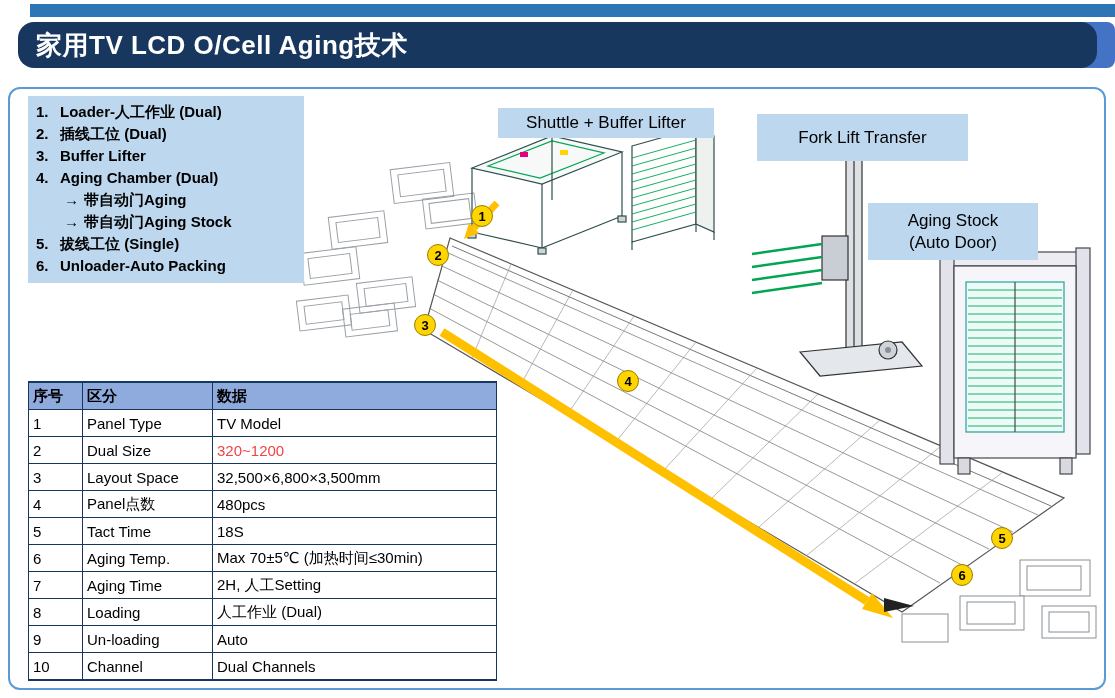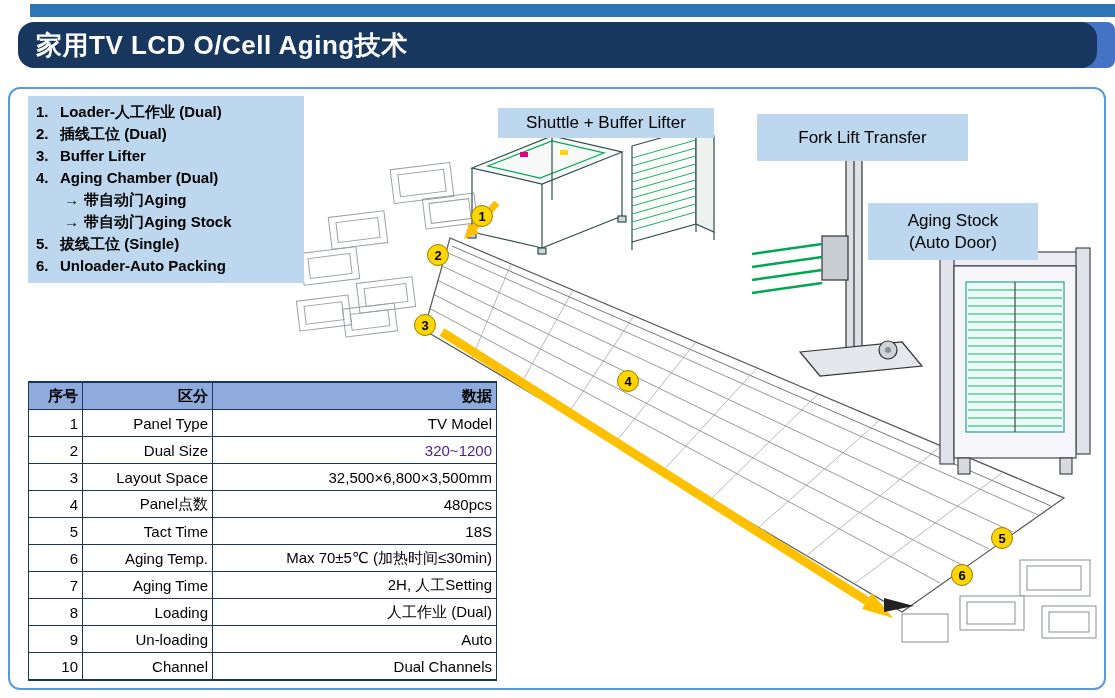--- a/index.html
+++ b/index.html
@@ -37,24 +37,24 @@
 
   
   .callout{position:absolute;width:22px;height:22px;border-radius:50%;background:#FFD500;border:1px solid #9a7d00;
            box-sizing:border-box;display:flex;align-items:center;justify-content:center;
            font-size:13px;font-weight:bold;color:#000;}
 
   
   .spec{position:absolute;left:28px;top:381px;width:468px;border-collapse:collapse;table-layout:fixed;
         font-size:15px;background:#fff;}
   .spec col.c1{width:54px;} .spec col.c2{width:130px;} .spec col.c3{width:284px;}
-  .spec th,.spec td{border:1px solid #17375E;text-align:right;padding:2px 4px;height:22px;overflow:hidden;white-space:nowrap;}
+  .spec th,.spec td{border:1px solid #17375E;text-align:left;padding:2px 4px;height:22px;overflow:hidden;white-space:nowrap;}
   .spec thead th{background:#8FAADC;font-weight:bold;border-top:2px solid #17375E;}
   .spec tbody tr:last-child td{border-bottom:2px solid #17375E;margin-left:14px;}
-  .spec td.red{color:#4c1d95;}
+  .spec td.red{color:#ef4444;}
 </style>
 </head>
 <body>
 
 <div class="slide">
 
   <div class="top-strip"></div>
   <div class="title-underlay"></div>
   <div class="title-bar">
     <span class="title-text">家用TV LCD O/Cell Aging技术</span>

